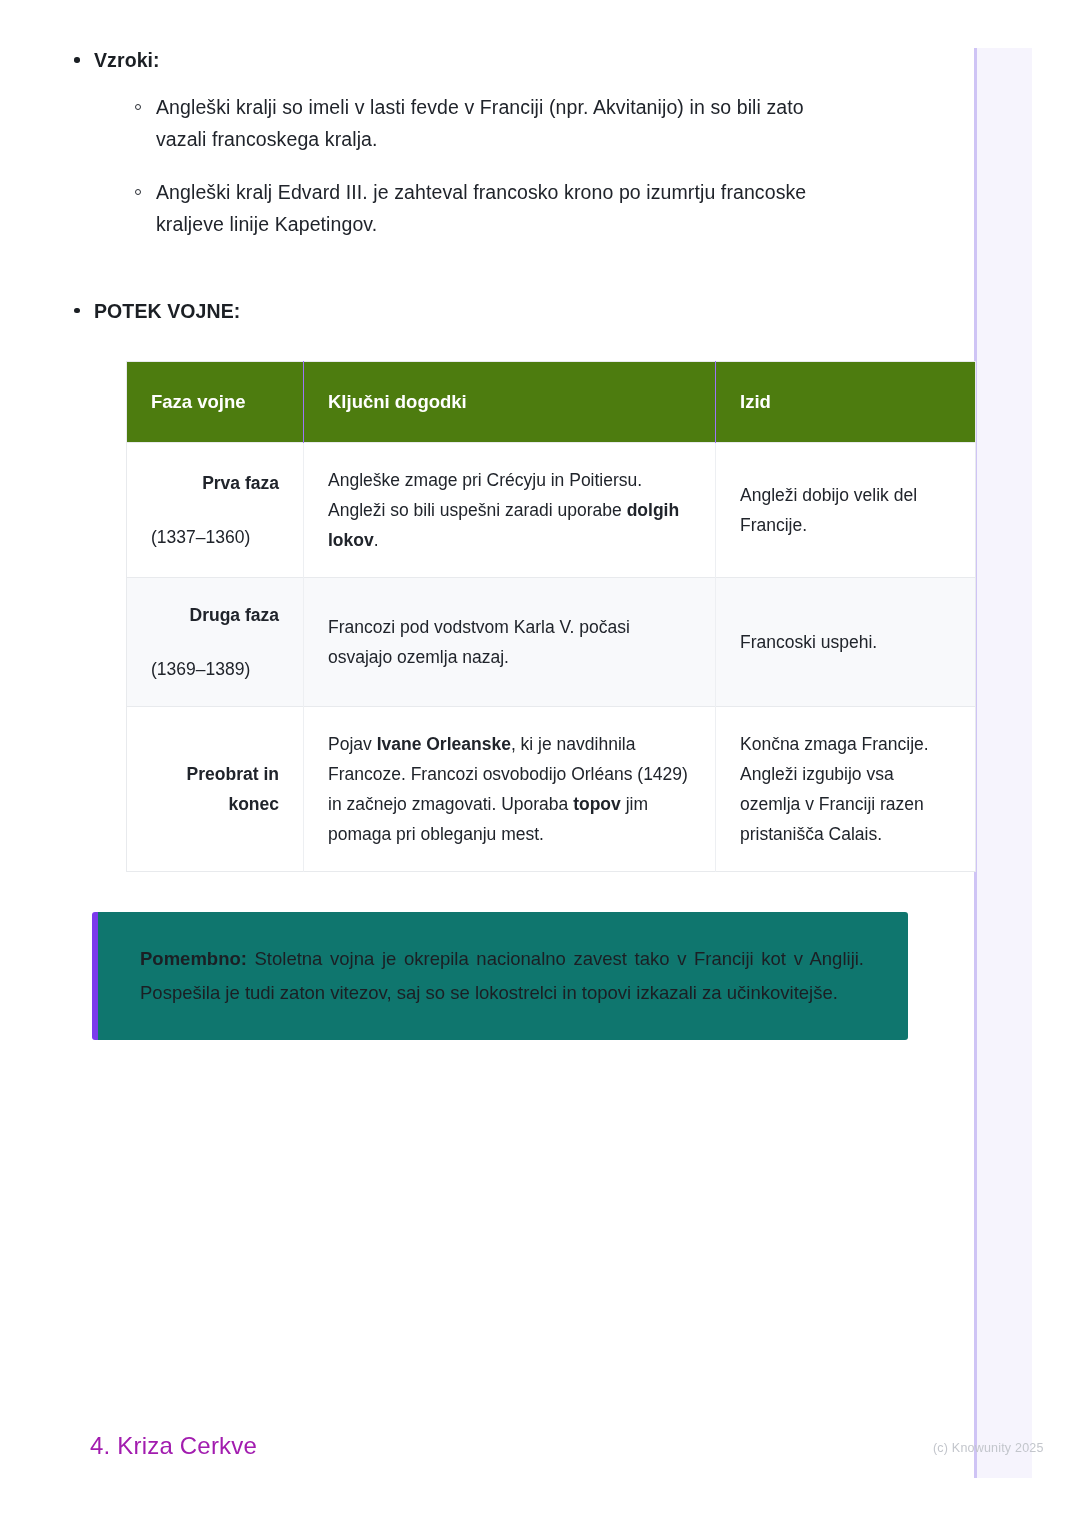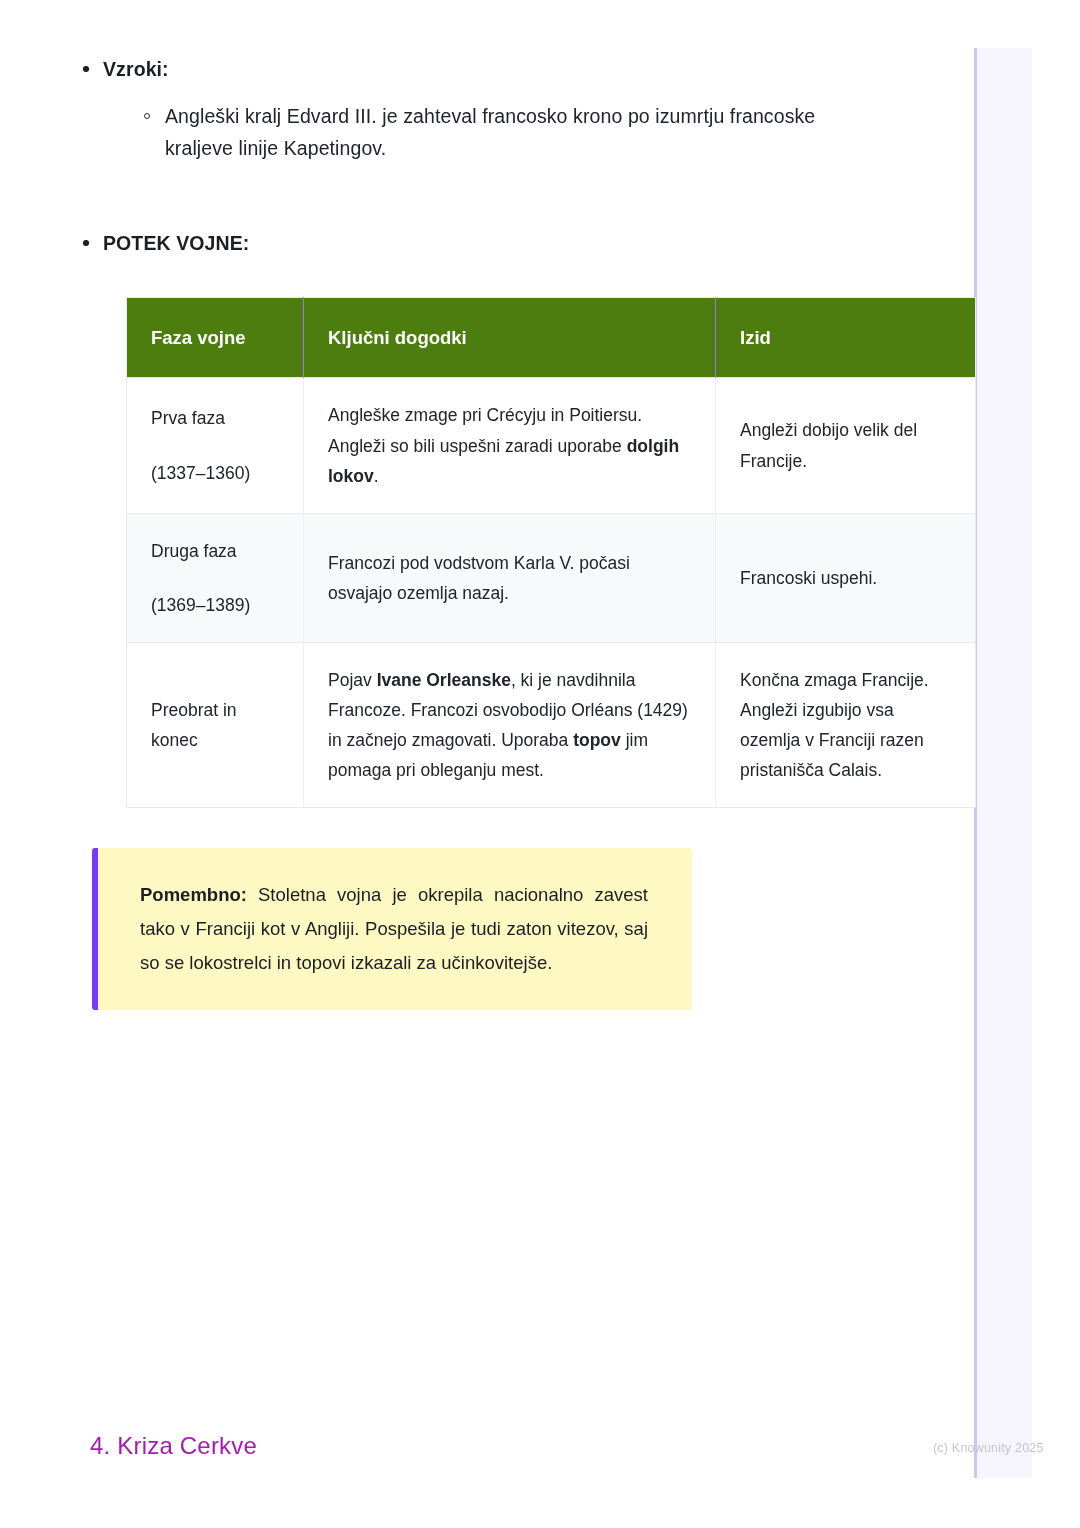--- a/index.html
+++ b/index.html
@@ -33,21 +33,21 @@
     left: 0;
     top: 0;
     width: 940px;
     padding: 46px 0 0 0;
     box-sizing: border-box;
   }
 
   
   ul.lvl1 {
     list-style: none;
-    margin: 9px;
+    margin: 0;
     padding: 0 0 0 94px;
   }
   ul.lvl1 > li {
     position: relative;
     font-size: 19.5px;
     font-weight: bold;
     letter-spacing: 0.1px;
     line-height: 1.45;
     margin-bottom: 6px;
   }
@@ -125,36 +125,37 @@
     padding: 22px 24px;
     vertical-align: middle;
     border-top: 1px solid #e8eaed;
     border-right: 1px solid #edeff2;
   }
   table.phases tbody td:last-child { border-right: none; }
   table.phases tbody tr:nth-child(odd) td { background: #ffffff; }
   table.phases tbody tr:nth-child(even) td { background: #f8f9fb; }
   td.phase { padding-right: 10px; }
   td.phase .pname {
-    font-weight: normal;
+    font-weight: bold;
     display: block;
+    text-align: right;
   }
   td.phase .pyears {
     font-weight: normal;
     display: block;
     margin-top: 24px;
   }
   .b { font-weight: bold; }
 
   
   .callout {
     margin: 40px 0 0 92px;
-    width: 600px;
-    box-sizing: border-box;
-    background: #fef9c3;
+    width: 816px;
+    box-sizing: border-box;
+    background: #0f766e;
     border-left: 6px solid #7c3aed;
     border-radius: 3px;
     padding: 30px 44px 30px 42px;
     font-size: 18.5px;
     line-height: 1.83;
     color: #1b1f24;
     text-align: justify;
   }
 
   
@@ -182,20 +183,21 @@
 <body>
 
 <div class="page-strip"></div>
 
 <div class="content">
 
   <ul class="lvl1">
     <li>
       <span>Vzroki:</span>
       <ul class="lvl2">
+        <li>Angleški kralji so imeli v lasti fevde v Franciji (npr. Akvitanijo) in so bili zato vazali francoskega kralja.</li>
         <li>Angleški kralj Edvard III. je zahteval francosko krono po izumrtju francoske kraljeve linije Kapetingov.</li>
       </ul>
     </li>
   </ul>
 
   <div class="section-gap"></div>
 
   <ul class="lvl1">
     <li>
       <span>POTEK VOJNE:</span>

